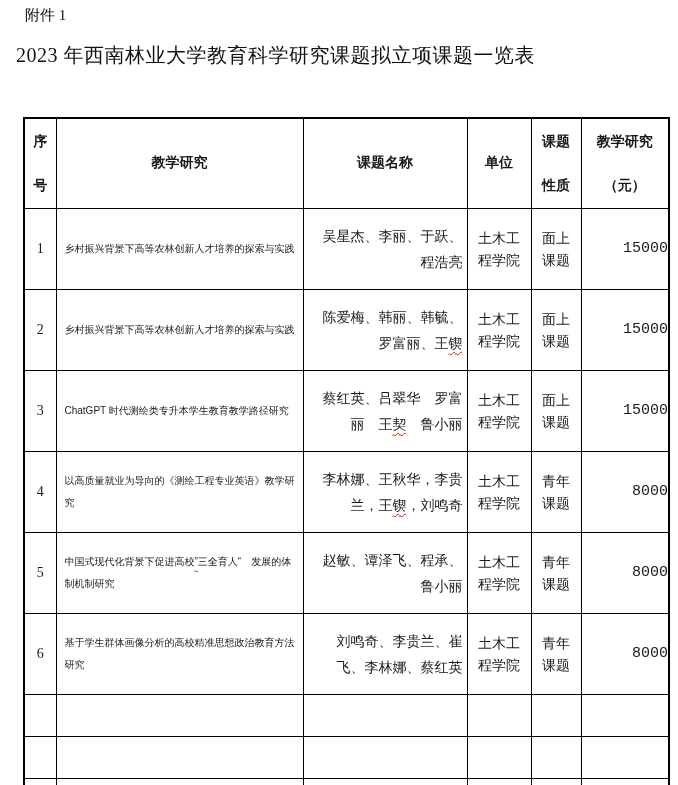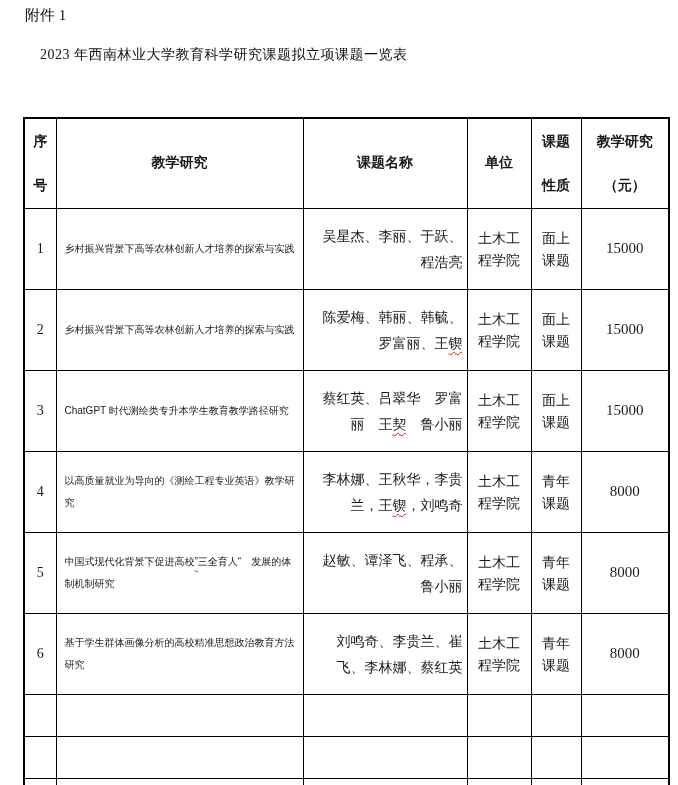--- a/index.html
+++ b/index.html
@@ -10,23 +10,23 @@
     font-family: "Liberation Sans", sans-serif;
     color: #1a1a1a;
     overflow: hidden;
   }
   .attachment-label {
     position: absolute; left: 25px; top: 4px;
     font-family: "Liberation Serif", serif;
     font-size: 15px; line-height: 22px; color: #111;
   }
   .page-title {
-    position: absolute; left: 40px; top: 42px;
+    position: absolute; left: 16px; top: 42px;
     font-family: "Liberation Serif", serif;
-    font-size: 14px; line-height: 26px; color: #111;
+    font-size: 20px; line-height: 26px; color: #111;
     letter-spacing: 0.5px;
     white-space: nowrap;
   }
   table.doc-table {
     position: absolute; left: 23px; top: 117px;
     width: 645px;
     border-collapse: collapse;
     table-layout: fixed;
     border: 2px solid #000;
   }
@@ -65,22 +65,22 @@
     text-align: center;
     padding: 18px 10px;
     font-size: 14px; line-height: 22px;
   }
   td.c-nature {
     text-align: center;
     padding: 16px 10px;
     font-size: 14px; line-height: 22px;
   }
   td.c-fund {
-    text-align: center;
-    font-family: Liberation Serif, serif;
+    text-align: right;
+    font-family: Liberation Mono, monospace;
     font-size: 15px;
   }
   .squiggle {
     text-decoration-line: underline;
     text-decoration-style: wavy;
     text-decoration-color: #cc2200;
     text-decoration-thickness: 1px;
     text-underline-offset: 3px;
   }
 </style>

